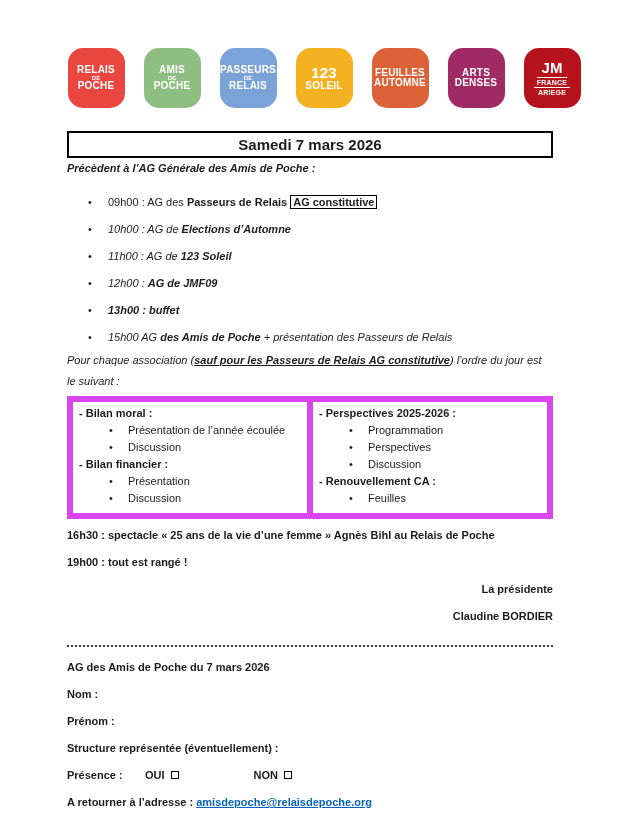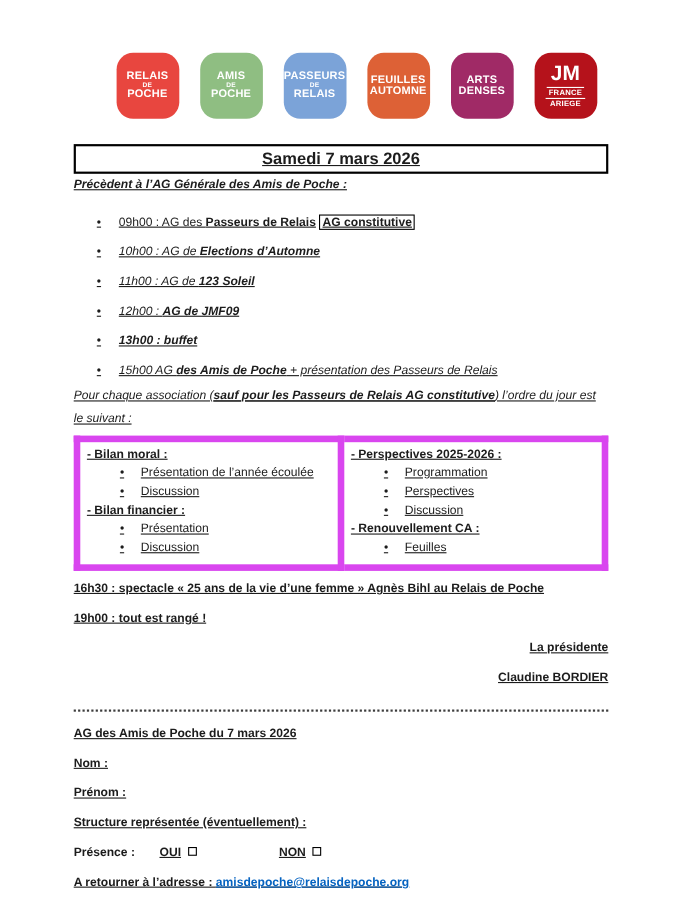--- a/index.html
+++ b/index.html
@@ -1,34 +1,34 @@
 <!DOCTYPE html>
 <html><head>
 <meta charset="utf-8">
 <style>
   * { margin:0; padding:0; box-sizing:border-box; }
   html,body { background:#ffffff; }
   .page {
     position:relative; width:620px; height:830px; background:#ffffff;
     font-family:"Liberation Sans", sans-serif; color:#1c1c1c; overflow:hidden;
   }
-  .content { padding:0 67px;text-decoration:underline; }
+  .content { padding:0 67px; }
 
   
   .logo-row { padding-top:48px; display:flex; justify-content:center; gap:19px;padding-left:28px; }
   .logo {
     width:57px; height:60px; border-radius:15px; color:#ffffff;
     display:flex; flex-direction:column; align-items:center; justify-content:center;
     text-transform:uppercase; font-weight:bold; line-height:1.02; text-align:center;
     letter-spacing:.2px;
   }
   .logo .big   { font-size:10px; }
   .logo .small { font-size:6px; }
   .logo .num   { font-size:15px; }
-  .logo .jm    { font-size:19px; border-bottom:1.5px solid #fff; padding:0 4px 1px; }
+  .logo .jm    { font-size:15px; border-bottom:1.5px solid #fff; padding:0 4px 1px; }
   .logo .jm-sub{ font-size:7px; border-bottom:1px solid #fff; padding:1px 3px; }
   .logo .jm-sub2{ font-size:7px; padding-top:1px; }
 
   
   .title-box {
     margin-top:23px; border:2px solid #000; height:27px;
     display:flex; align-items:center; justify-content:center;
     font-size:15px; font-weight:bold;
   }
 
@@ -80,20 +80,24 @@
     </div>
     <div class="logo" style="background: rgb(143, 190, 130);">
       <span class="big">AMIS</span>
       <span class="small">DE</span>
       <span class="big">POCHE</span>
     </div>
     <div class="logo" style="background: rgb(123, 163, 216);">
       <span class="big">PASSEURS</span>
       <span class="small">DE</span>
       <span class="big">RELAIS</span>
+    </div>
+    <div class="logo" style="background: rgb(244, 178, 35);">
+      <span class="num">123</span>
+      <span class="big">SOLEIL</span>
     </div>
     <div class="logo" style="background: rgb(221, 97, 54);">
       <span class="big">FEUILLES</span>
       <span class="big">AUTOMNE</span>
     </div>
     <div class="logo" style="background: rgb(160, 42, 102);">
       <span class="big">ARTS</span>
       <span class="big">DENSES</span>
     </div>
     <div class="logo" style="background: rgb(181, 18, 27);">

